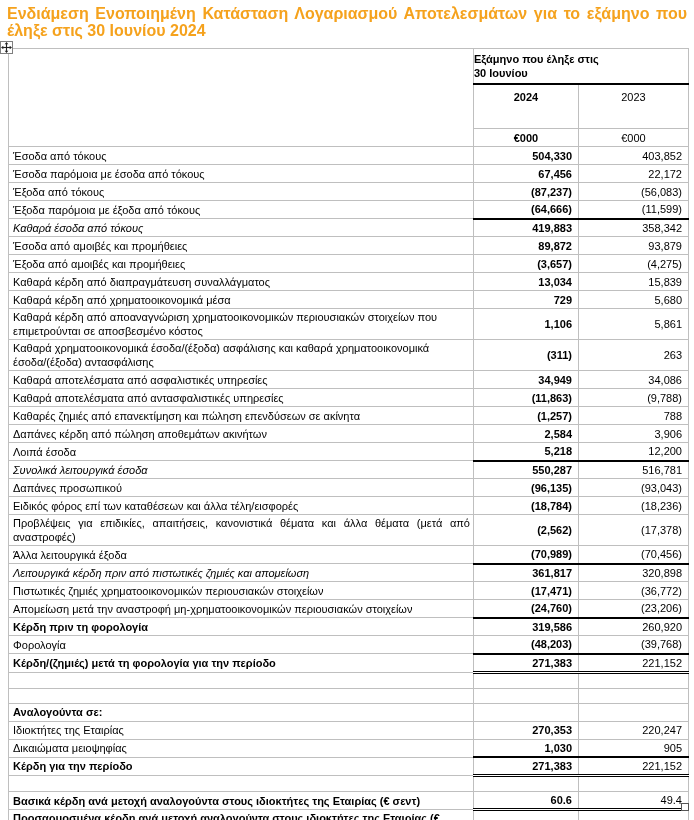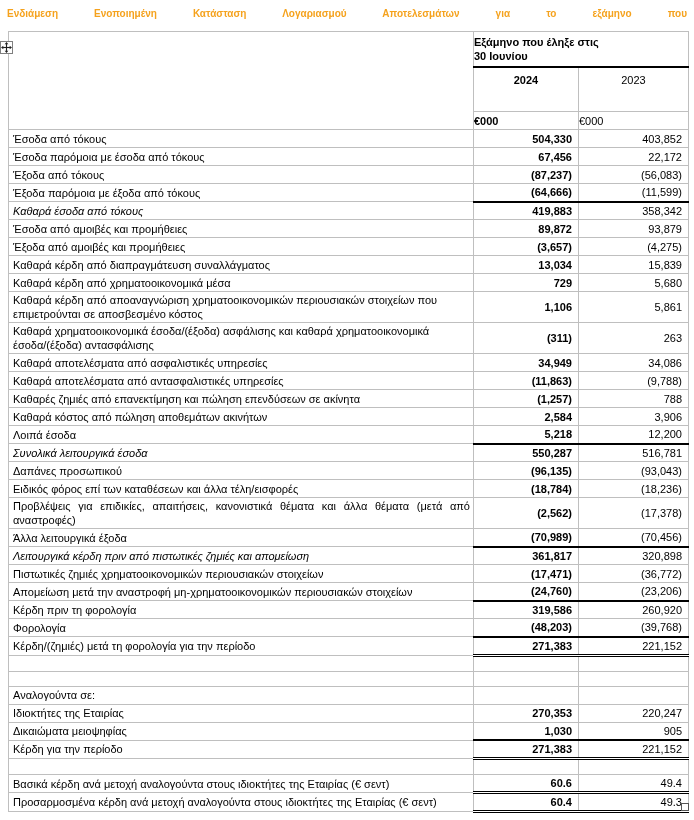--- a/index.html
+++ b/index.html
@@ -10,21 +10,21 @@
     background: #fff;
     overflow: hidden;
     font-family: "Liberation Sans", sans-serif;
     color: #000;
   }
   
   .title {
     padding: 5px 7px 0 7px;
     color: var(--title-color, #F5A21D);
     font-weight: bold;
-    font-size: 10px;
+    font-size: 16px;
     line-height: 17px;
   }
   .title .l1 { text-align: justify; text-align-last: justify; }
   .title .l2 { text-align: left; }
 
   
   table.fin {
     border-collapse: collapse;
     table-layout: fixed;
     width: 680px;
@@ -34,33 +34,33 @@
   }
   col.c-label { width: 465px; }
   col.c-2024  { width: 105px; }
   col.c-2023  { width: 110px; }
   td { border: 1px solid var(--grid-color, #BFBFBF); vertical-align: middle; box-sizing: content-box; }
   td.label { padding: 1px 3px 1px 4px; height: 15px; }
   td.label.justify { text-align: justify; margin-left: 15px; }
   td.num  { text-align: right; padding: 1px 6px 1px 2px; white-space: nowrap; }
   td.v1   { font-weight: bold; }
   tr.italic td.label { font-style: italic; }
-  tr.bold   td.label { font-weight: normal; margin-left: 44px; }
+  tr.bold   td.label { font-weight: bold; margin-left: 44px; }
   td.bt  { border-top: 2px solid var(--line-color, #000); }
   td.dbl { border-bottom: 3px double var(--line-color, #000); }
   tr.spacer td { height: 12px; }
 
   
   td.corner { border-bottom: 1px solid var(--grid-color, #BFBFBF); }
   td.period-head {
     font-weight: bold; padding: 3px 0;
     border-bottom: 2px solid var(--line-color, #000);
   }
   td.year { text-align: center; height: 22px; padding: 1px 0 20px 0; }
-  td.unit { text-align: left; height: 15px; padding: 1px 0; }
+  td.unit { text-align: center; height: 15px; padding: 1px 0; }
   .y2024  { font-weight: bold; }
 
   
   .move-handle {
     position: absolute; left: 0; top: 41px;
     width: 13px; height: 13px; box-sizing: border-box;
     border: 1px solid #7f7f7f; background: #fff;
     display: flex; align-items: center; justify-content: center;
     cursor: move;
   }
@@ -71,20 +71,21 @@
     cursor: nwse-resize;
   }
 </style>
 </head>
 <body>
 
 <div class="page">
 
   <div class="title">
     <div class="l1">Ενδιάμεση Ενοποιημένη Κατάσταση Λογαριασμού Αποτελεσμάτων για το εξάμηνο που</div>
+    <div class="l2">έληξε στις 30 Ιουνίου 2024</div>
   </div>
 
   <div class="move-handle" title="">
     <svg width="11" height="11" viewBox="0 0 16 16">
       <g fill="#222">
         <rect x="7.2" y="3" width="1.6" height="10"></rect>
         <rect x="3" y="7.2" width="10" height="1.6"></rect>
         <polygon points="8,0 5.3,3.4 10.7,3.4"></polygon>
         <polygon points="8,16 5.3,12.6 10.7,12.6"></polygon>
         <polygon points="0,8 3.4,5.3 3.4,10.7"></polygon>
@@ -180,21 +181,21 @@
           <td class="label">Καθαρά αποτελέσματα από αντασφαλιστικές υπηρεσίες</td>
           <td class="num v1">(11,863)</td>
           <td class="num v2">(9,788)</td>
         </tr>
         <tr>
           <td class="label">Καθαρές ζημιές από επανεκτίμηση και πώληση επενδύσεων σε ακίνητα</td>
           <td class="num v1">(1,257)</td>
           <td class="num v2">788</td>
         </tr>
         <tr>
-          <td class="label">Καθαρά κόστος από πώληση αποθεμάτων ακινήτων</td>
+          <td class="label">Δαπάνες κέρδη από πώληση αποθεμάτων ακινήτων</td>
           <td class="num v1">2,584</td>
           <td class="num v2">3,906</td>
         </tr>
         <tr>
           <td class="label">Λοιπά έσοδα</td>
           <td class="num v1">5,218</td>
           <td class="num v2">12,200</td>
         </tr>
         <tr class="italic">
           <td class="label">Συνολικά λειτουργικά έσοδα</td>

